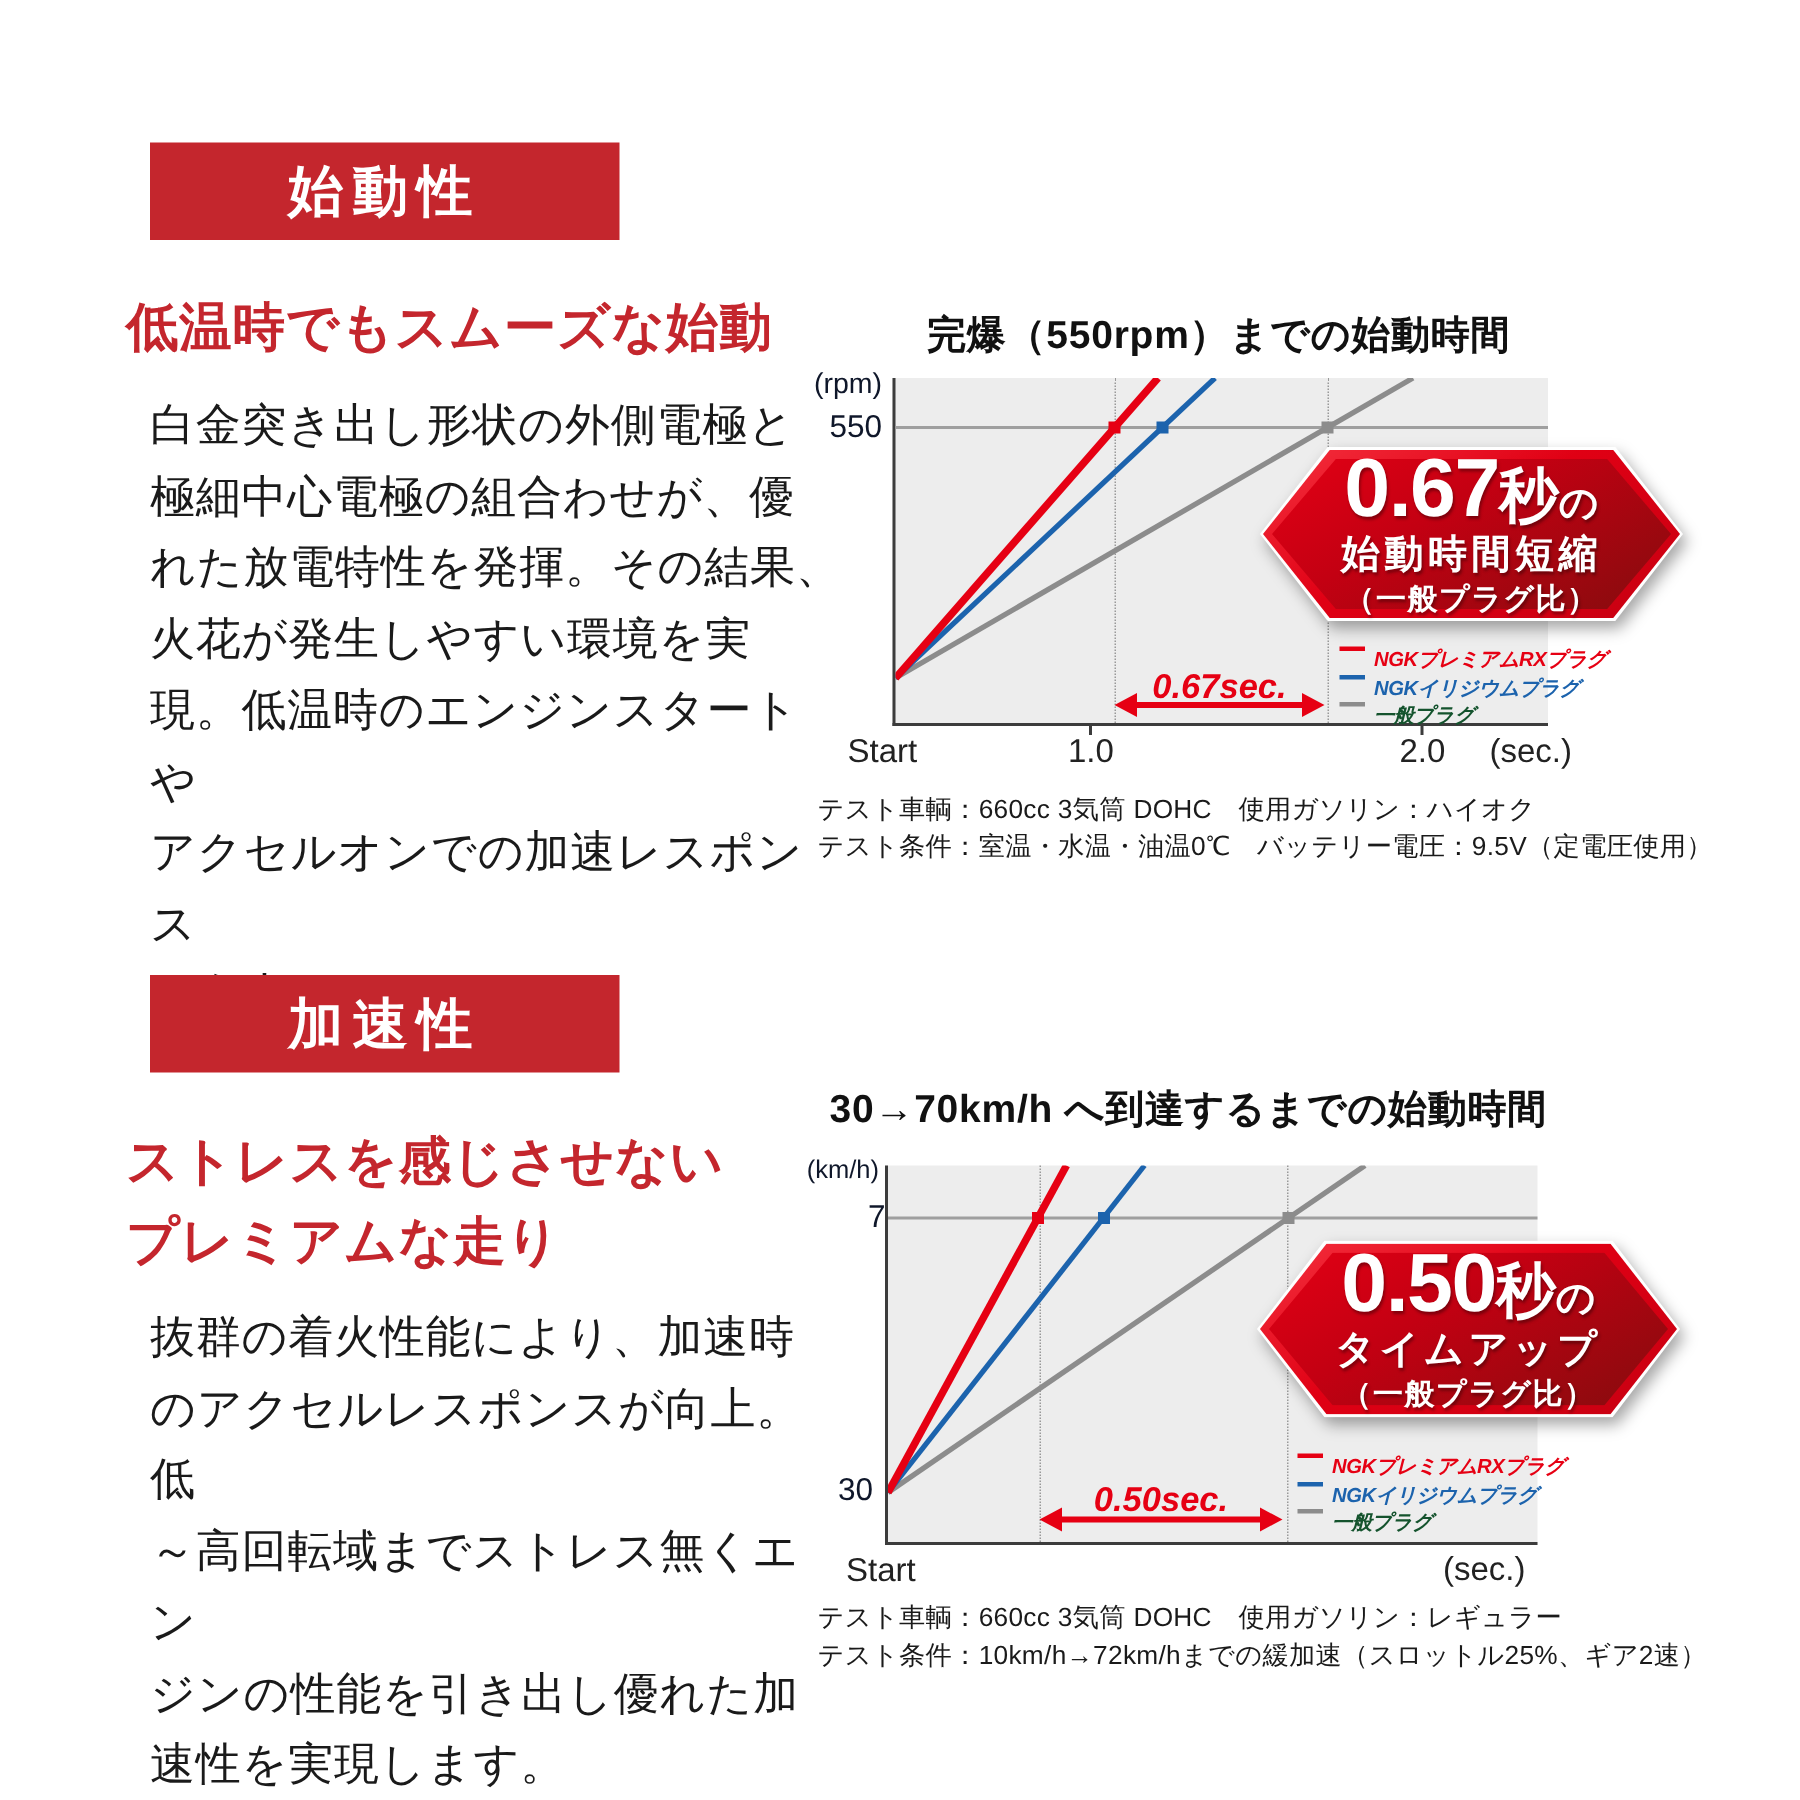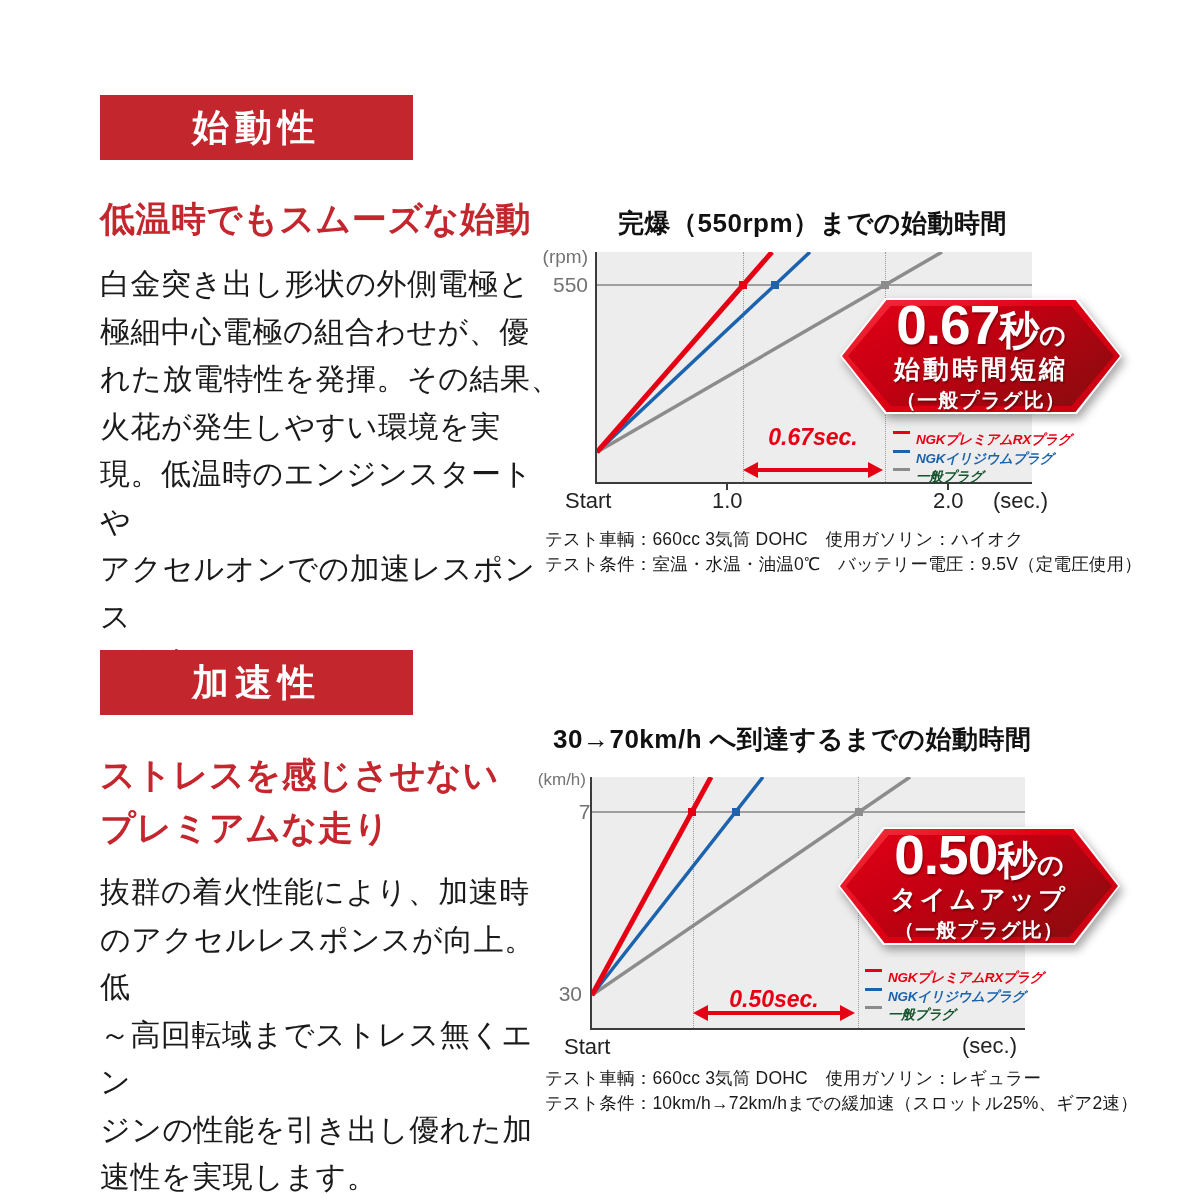--- a/index.html
+++ b/index.html
@@ -4,35 +4,35 @@
 <style>
   html,body { margin:0; padding:0; background:#fff; }
   .page { position:relative; width:1200px; height:1200px; background:#ffffff;
           font-family:"Liberation Sans", sans-serif; overflow:hidden;border-radius:26px; }
 
   
   .tag-box { position:absolute; left:100px; width:313px; height:65px; background:#c4262d;
              color:#fff; font-size:37px; font-weight:bold; letter-spacing:6px;
              display:flex; align-items:center; justify-content:center; }
 
-  .headline { position:absolute; left:100px; color:#c4262d; font-size:35px; font-weight:bold;
+  .headline { position:absolute; left:84px; color:#c4262d; font-size:35px; font-weight:bold;
               letter-spacing:0.5px; line-height:53px; white-space:pre-line; }
 
   .body-text { position:absolute; left:100px; width:462px; color:#1a1a1a; font-size:30px;
                line-height:47.5px; letter-spacing:0.5px; white-space:pre-line; }
 
   .chart-title { position:absolute; font-size:26px; font-weight:bold; color:#111; letter-spacing:0.5px; }
 
   .plot { position:absolute; background:#ededed;
           border-left:2px solid #3c3c3c; border-bottom:2px solid #3c3c3c; }
   .hline { position:absolute; left:0; right:0; height:2px; background:#9f9f9f; }
   .vdash { position:absolute; top:0; bottom:0; width:0; border-left:1px dotted #999; }
   .plot svg { position:absolute; left:0; top:0; }
 
-  .ylab { position:absolute; text-align:right; color:#737373; }
+  .ylab { position:absolute; text-align:right; color:#0f172a; }
   .xlab { position:absolute; color:#222; font-size:22px; }
   .xtick { position:absolute; width:2px; height:7px; background:#3c3c3c; }
 
   .arrow-shaft { position:absolute; height:4px; background:#e60013; }
   .arrow-head { position:absolute; width:0; height:0; border-top:8px solid transparent; border-bottom:8px solid transparent; }
   .arrow-head.left  { border-right:15px solid #e60013; }
   .arrow-head.right { border-left:15px solid #e60013; }
   .arrow-label { position:absolute; color:#e60013; font-size:23px; font-weight:bold;
                  font-style:italic; text-align:center; }
 
@@ -91,21 +91,21 @@
     <svg width="435" height="230" viewBox="0 0 435 230">
       <line x1="0" y1="200" x2="345" y2="0" stroke="#8c8c8c" stroke-width="3.5"></line>
       <line x1="0" y1="200" x2="213" y2="0" stroke="#1c63ad" stroke-width="3.5"></line>
       <line x1="0" y1="200" x2="175" y2="0" stroke="#e60013" stroke-width="5"></line>
       <rect x="142" y="29" width="8" height="8" fill="#e60013"></rect>
       <rect x="174" y="29" width="8" height="8" fill="#1c63ad"></rect>
       <rect x="284" y="29" width="8" height="8" fill="#8c8c8c"></rect>
     </svg>
   </div>
 
-  <div class="arrow-label" style="left:743px; top:424px; width:140px;">0.67sec.</div>
+  <div class="arrow-label" style="left:743px; top:444px; width:140px;">0.67sec.</div>
   <div class="arrow-head left" style="left:743px; top:462px;"></div>
   <div class="arrow-shaft" style="left:756px; top:468px; width:114px;"></div>
   <div class="arrow-head right" style="left:868px; top:462px;"></div>
 
   <div class="legend-row lg-red" style="left:893px; top:431px;">
     <span class="legend-dash"></span>
     <span class="legend-label">NGKプレミアムRXプラグ</span>
   </div>
   <div class="legend-row lg-blue" style="left:893px; top:450px;">
     <span class="legend-dash"></span>

